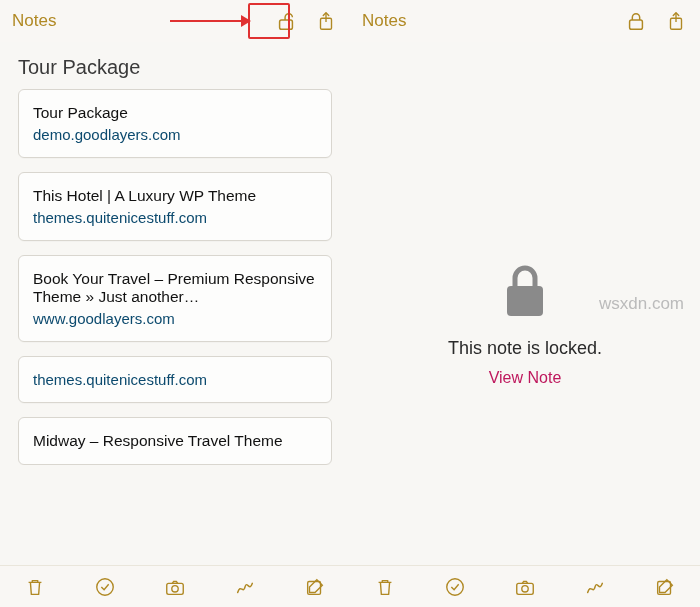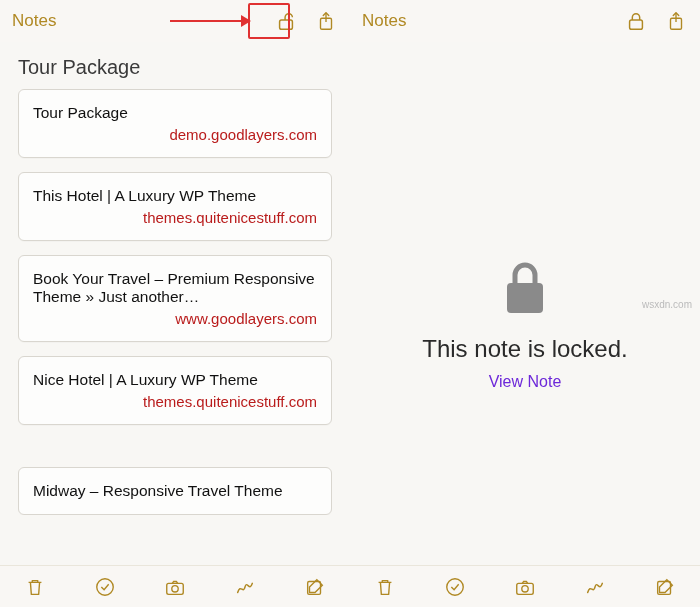--- a/index.html
+++ b/index.html
@@ -47,38 +47,38 @@
   .title {
     font-size:20px; color:#3a3a3a; padding:14px 18px 10px;
   }
 
   .cards { padding:0 18px; display:flex; flex-direction:column; gap:14px; overflow:hidden; }
   .card {
     background:#fdfdfc; border:1px solid #d9d6cf; border-radius:6px;
     padding:14px 14px; box-shadow:0 1px 0 rgba(0,0,0,.02);
   }
   .card .t { font-size:15.5px; color:#111; margin-bottom:4px; white-space:nowrap; overflow:hidden; text-overflow:ellipsis; }
-  .card .s { font-size:15px; color:#b91c1c; white-space:nowrap; overflow:hidden; text-overflow:ellipsis;text-align:right; }
+  .card .s { font-size:15px; color:#0c4a6e; white-space:nowrap; overflow:hidden; text-overflow:ellipsis; }
   .card.cut { overflow:hidden; }
 
   .locked-area { flex:1; display:flex; flex-direction:column; align-items:center; justify-content:center; gap:10px; }
   .locked-area svg { width:48px; height:60px; }
-  .locked-msg { font-size:24px; color:#2a2a2a; margin-top:6px; }
-  .viewlink { font-size:16px; color:#6d28d9; }
+  .locked-msg { font-size:18px; color:#2a2a2a; margin-top:6px; }
+  .viewlink { font-size:16px; color:#be185d; }
 
   .toolbar {
     position:absolute; bottom:0; left:0; width:700px; height:42px;
     display:flex; align-items:center; background:#f9f7f4;
     border-top:1px solid #eae6db;
   }
   .toolbar .tb-half { width:350px; display:flex; justify-content:space-around; align-items:center; }
   .toolbar .tbtn { width:30px; height:30px; display:inline-flex; align-items:center; justify-content:center; }
   .toolbar svg { width:22px; height:22px; }
 
-  .watermark { position:absolute; right:8px; top:50%; font-size:10px; color:#bbb; transform:translateY(-50%); }
+  .watermark { position:absolute; right:16px; top:50%; font-size:17px; color:#bbb; transform:translateY(-50%); }
 
 </style>
 </head>
 <body>
 
 <div class="split">
 
   <div class="pane left">
     <div class="nav">
       <a class="back">
@@ -114,24 +114,23 @@
       </div>
       <div class="card">
         <div class="t">This Hotel | A Luxury WP Theme</div>
         <div class="s">themes.quitenicestuff.com</div>
       </div>
       <div class="card">
         <div class="t" style="white-space:normal;">Book Your Travel – Premium Responsive Theme » Just another…</div>
         <div class="s">www.goodlayers.com</div>
       </div>
       <div class="card">
-        <div class="t">Nice Hotel | A Luxury WP Theme</div>
         <div class="s">themes.quitenicestuff.com</div>
       </div>
-      <div class="card cut" style="height:48px;margin-top:28px;">
+      <div class="card cut" style="height:48px;">
         <div class="t">Midway – Responsive Travel Theme</div>
       </div>
     </div>
   </div>
 
   <div class="pane right">
     <div class="nav">
       <a class="back">
         <svg viewBox="0 0 12 20">
             <polyline points="9,2 3,10 9,18" fill="none" class="gold-stroke" stroke-width="2.2" stroke-linecap="round" stroke-linejoin="round"></polyline>

